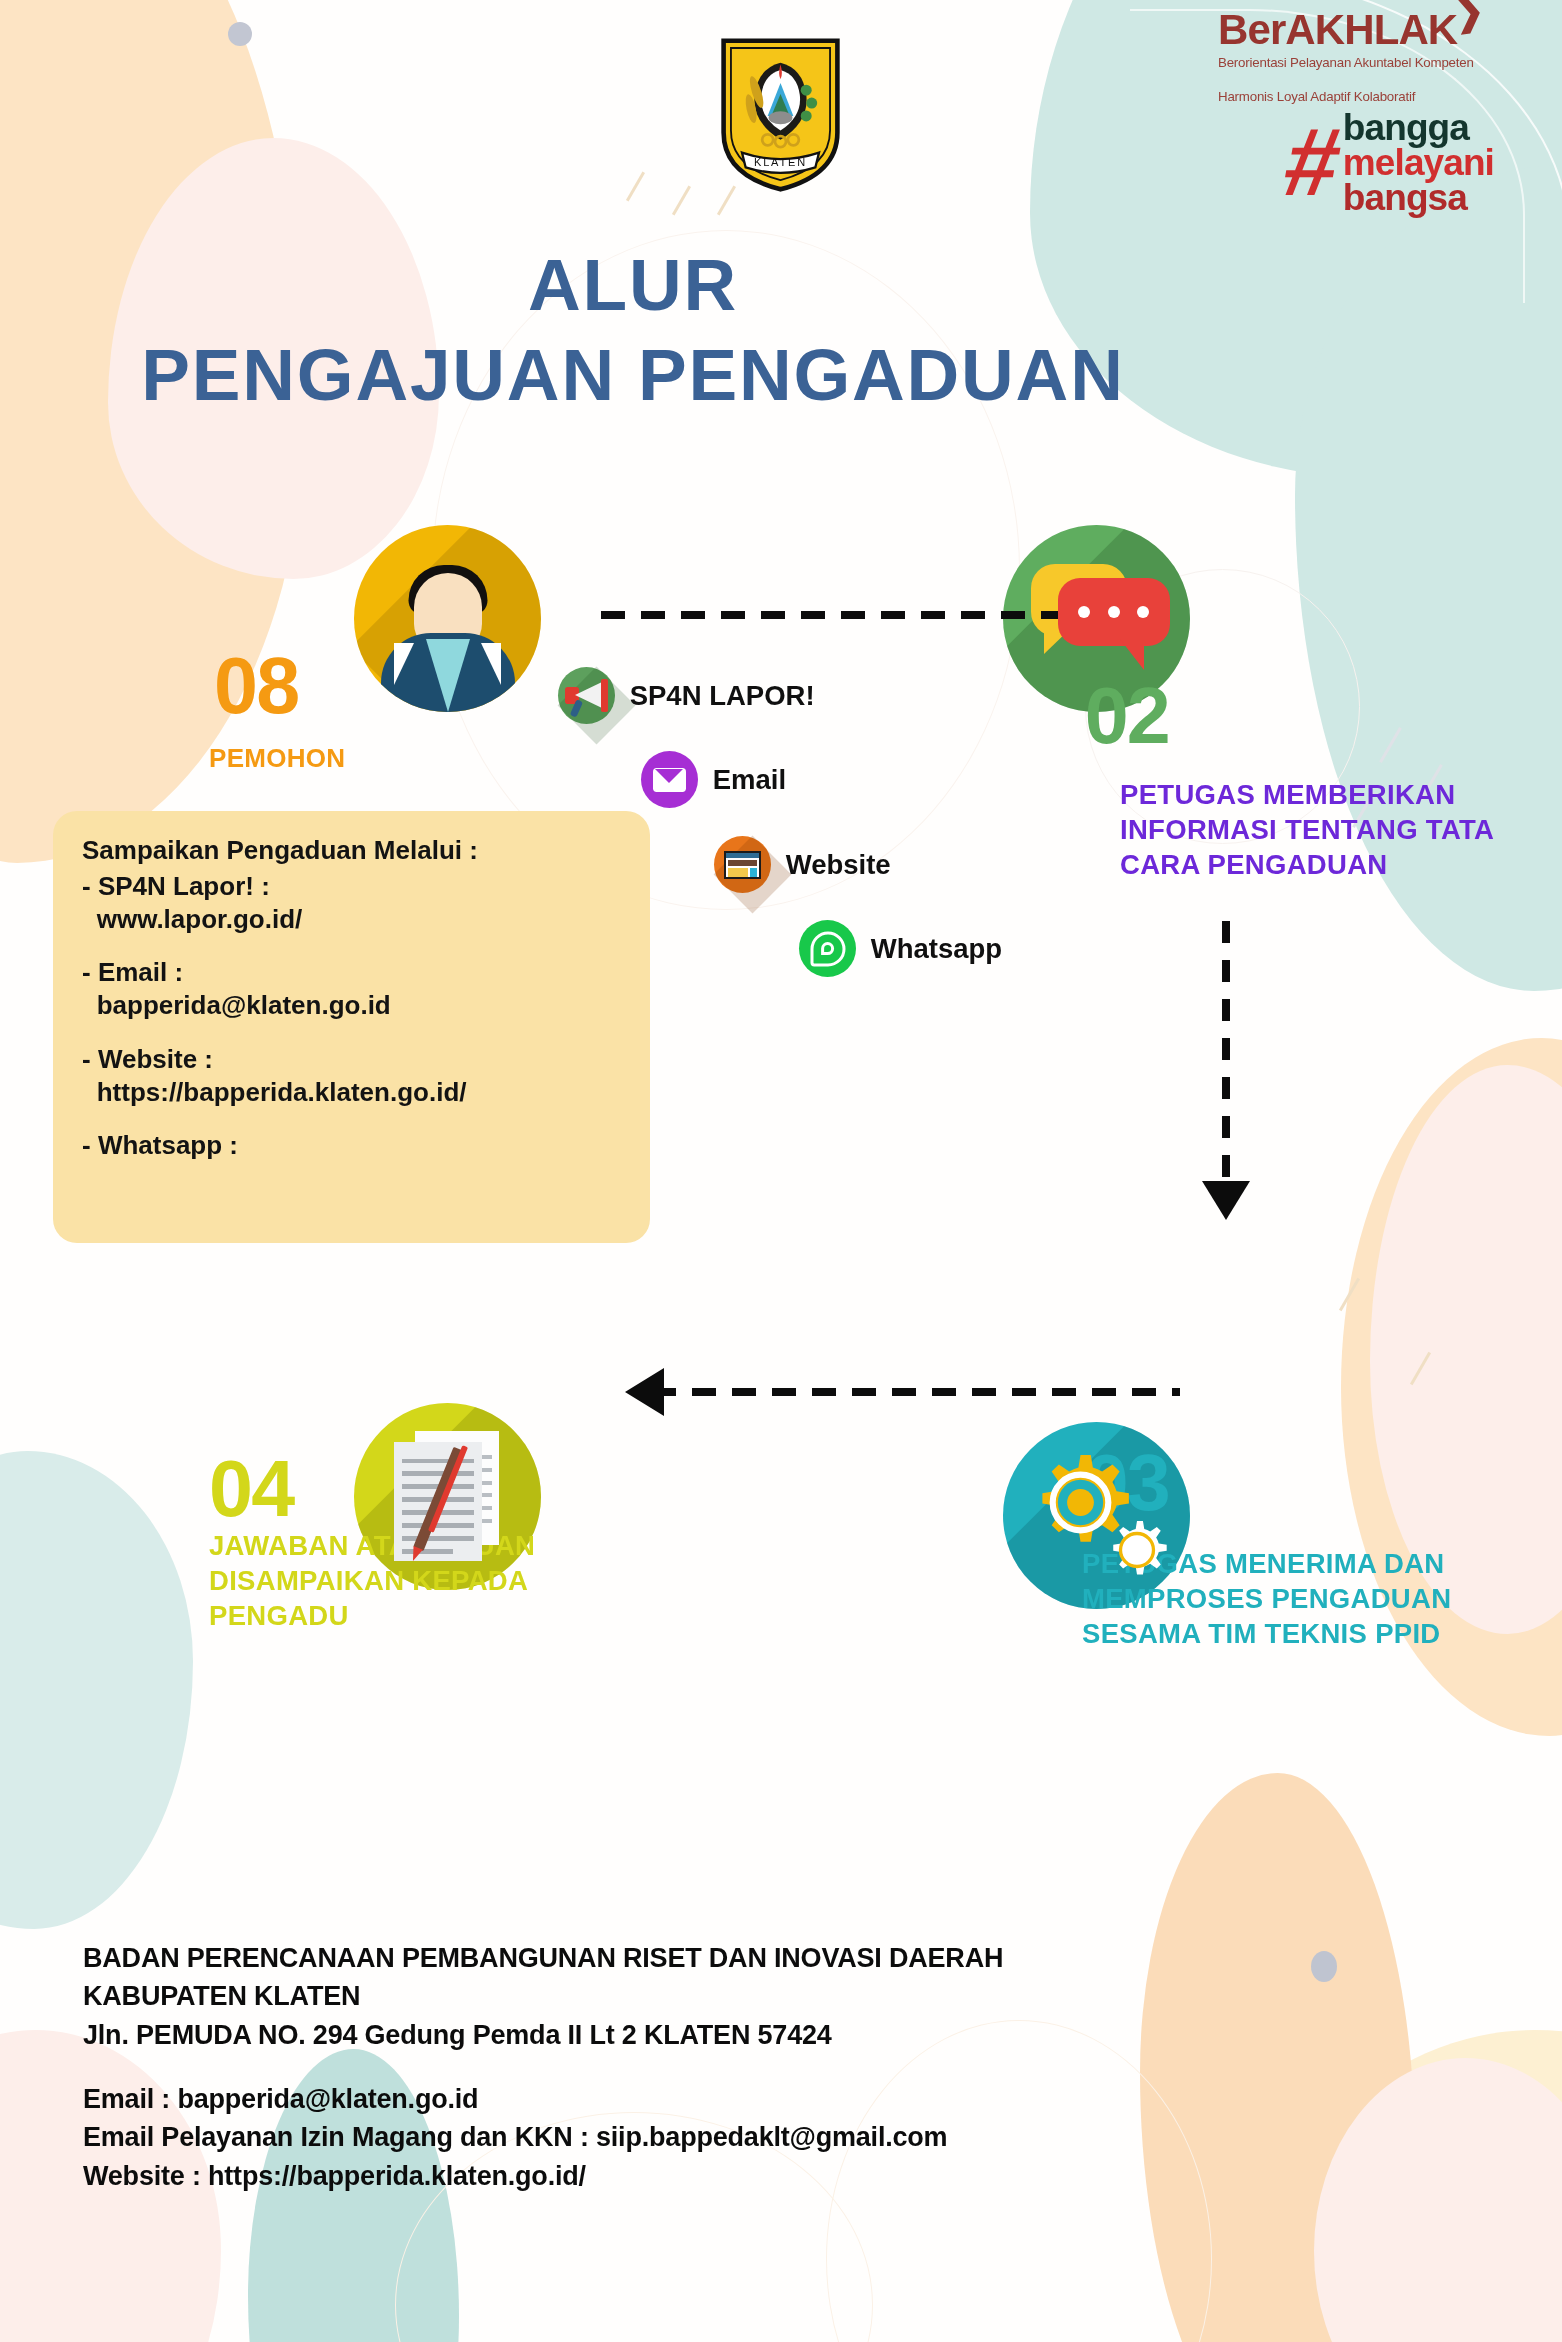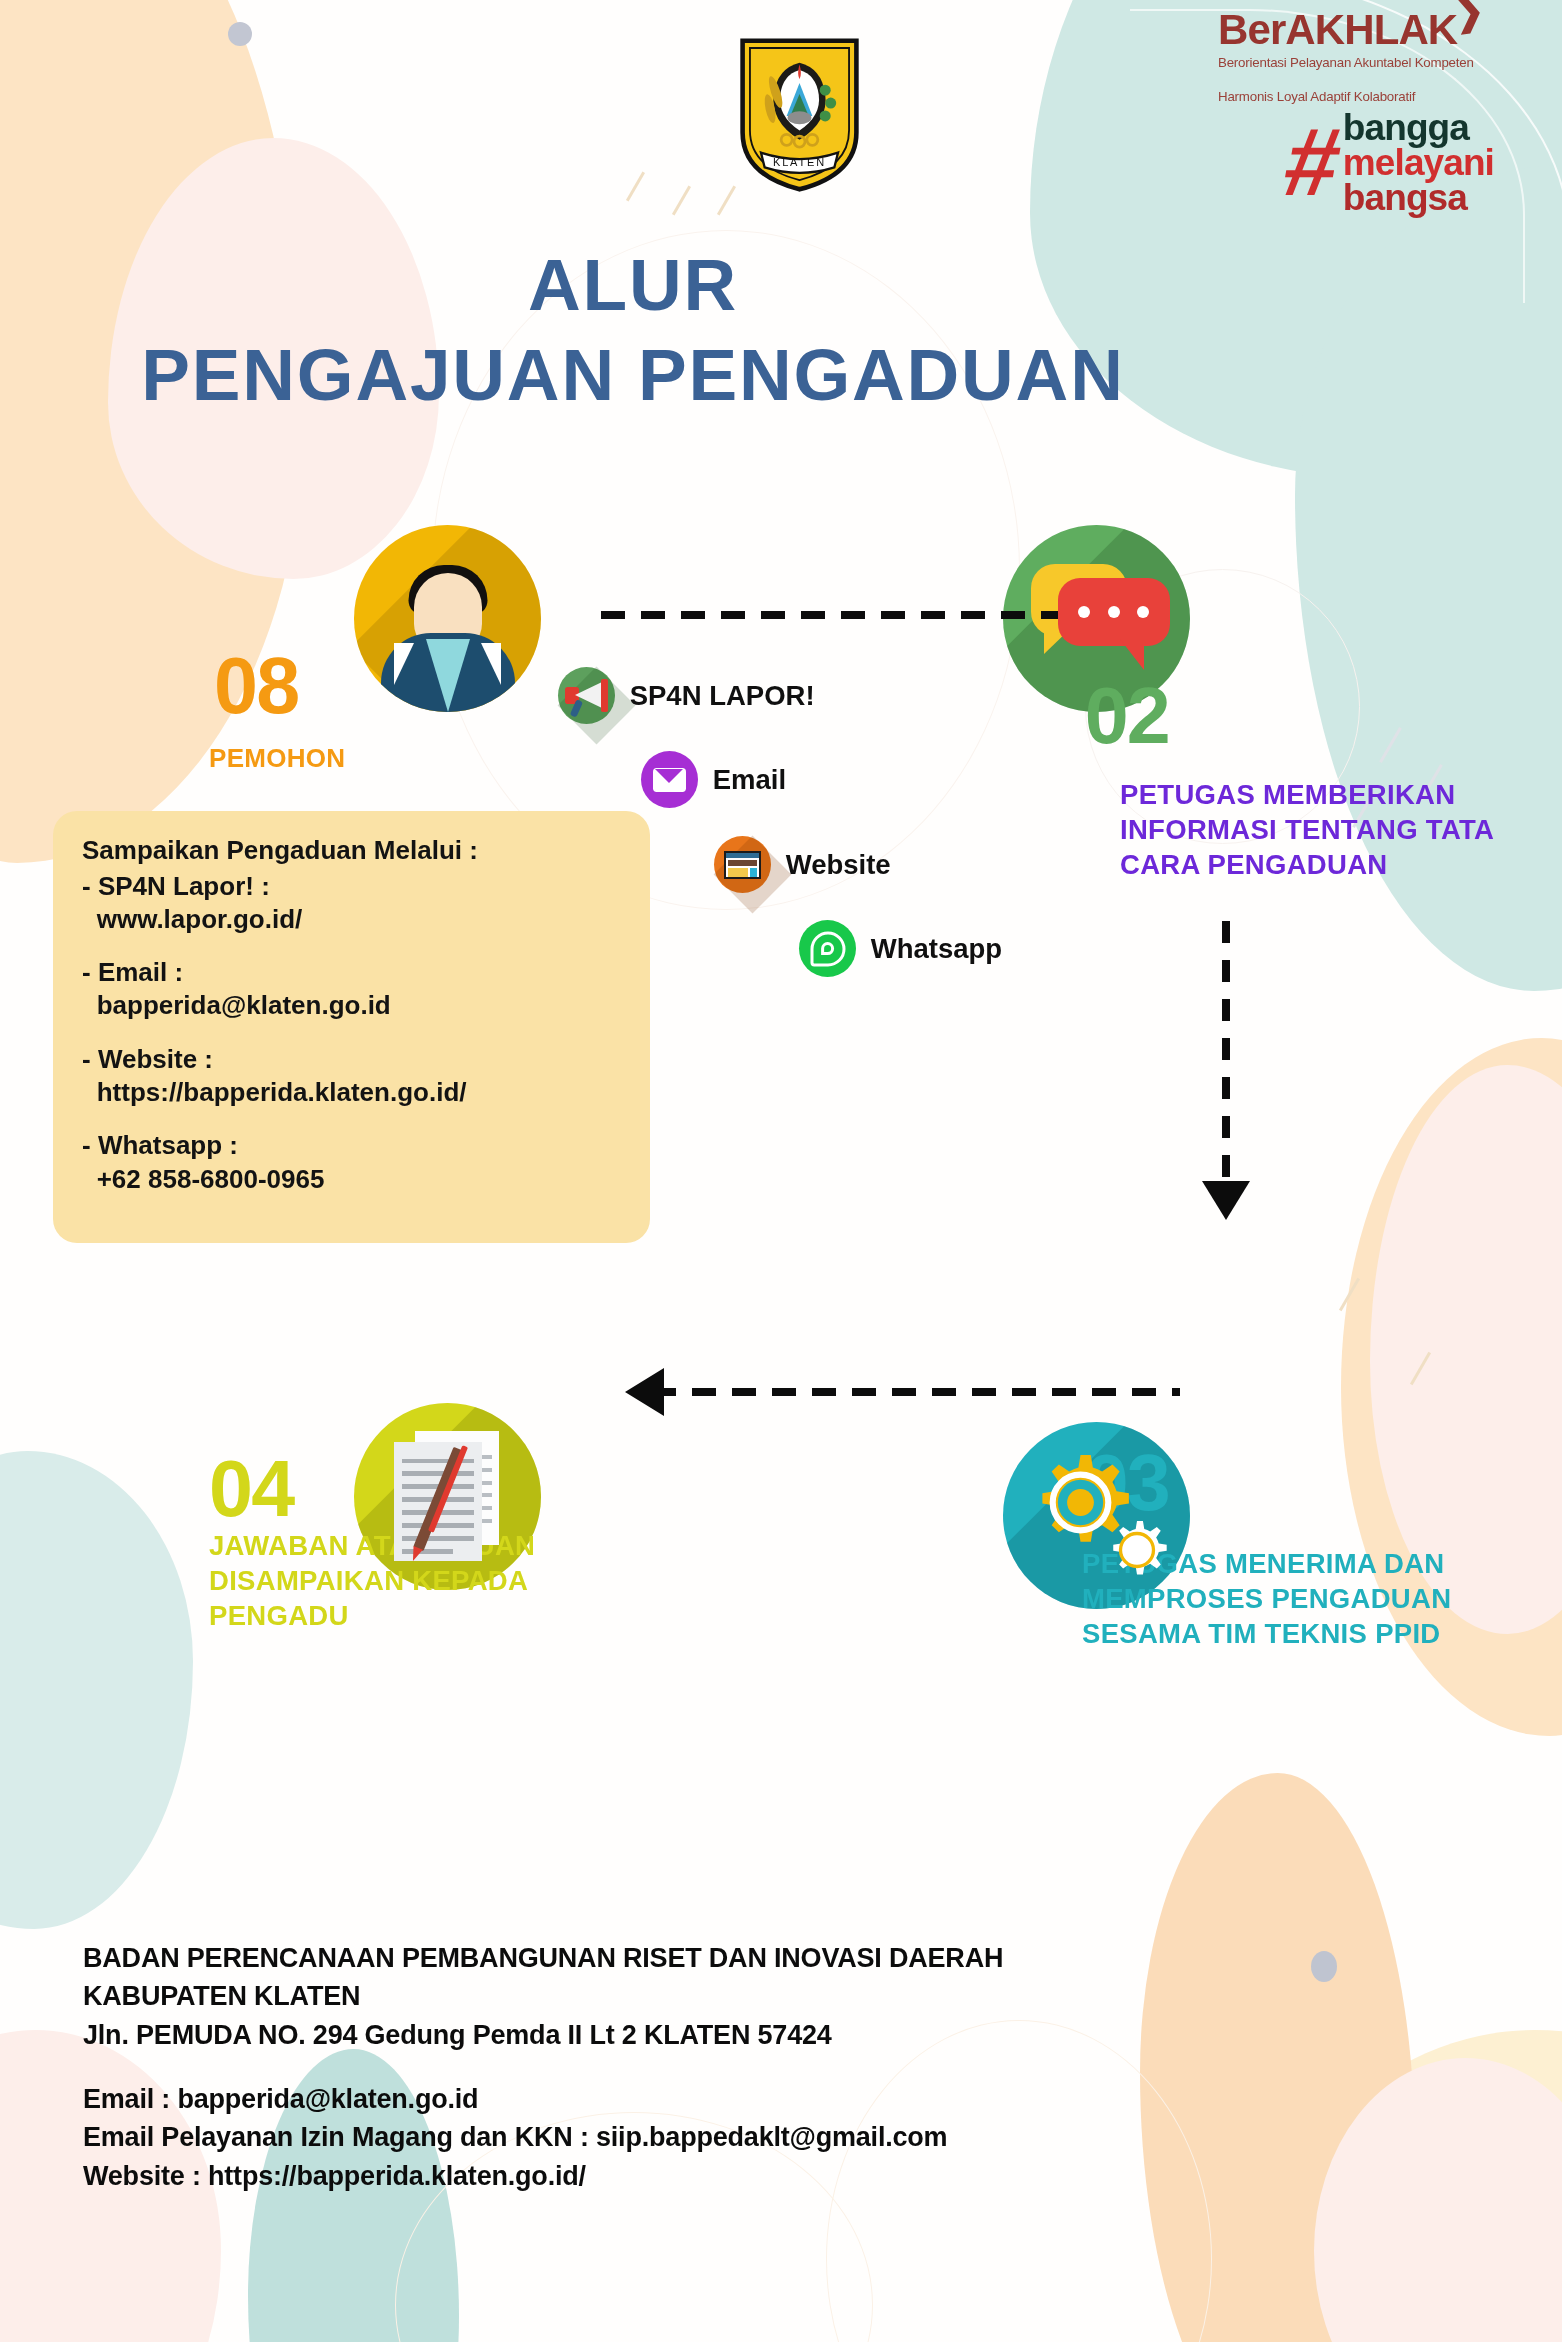--- a/index.html
+++ b/index.html
@@ -94,21 +94,21 @@
     border-top:2.8px solid #ffffff; border-right:2.8px solid #ffffff;
     border-radius:0 70% 0 0; opacity:.7;
   }
   .tick { position:absolute; width:2.8px; background:#f0dfc4; transform:rotate(30deg); }
   .tickg { position:absolute; width:2.8px; background:#dfe2e7; transform:rotate(30deg); }
   .curve-line {
     position:absolute; border:1.8px solid #fbf1e6; border-radius:50%;
   }
 
   
-  .crest { position:absolute; left:735px; top:37px; width:129px; height:156px; }
+  .crest { position:absolute; left:716px; top:37px; width:129px; height:156px; }
 
   .berakhlak { position:absolute; right:78px; top:9.2px; width:266px; text-align:left; }
   .ba-title {
     font-size:42px; font-weight:bold; color:#97352f; letter-spacing:-0.9px;
     line-height:1; position:relative; display:inline-block;
   }
   .ba-arrow {
     position:absolute; right:-26px; top:-16.5px; font-size:37px; color:#97352f;
     font-weight:bold; transform:rotate(-8deg);
   }
@@ -554,21 +554,20 @@
     <div class="it">- SP4N Lapor! :</div>
     <div class="sub">www.lapor.go.id/</div>
     <div class="gap"></div>
     <div class="it">- Email :</div>
     <div class="sub">bapperida@klaten.go.id</div>
     <div class="gap"></div>
     <div class="it">- Website :</div>
     <div class="sub">https://bapperida.klaten.go.id/</div>
     <div class="gap"></div>
     <div class="it">- Whatsapp :</div>
-    <div class="sub">+62 858-6800-0965</div>
   </div>
 
   <div class="arrow-h ar1">
     <span class="line"></span>
       <span class="arrow-r-head"></span>
   </div>
   <div class="arrow-v ar2">
     <span class="line"></span>
       <span class="arrow-d-head"></span>
   </div>

